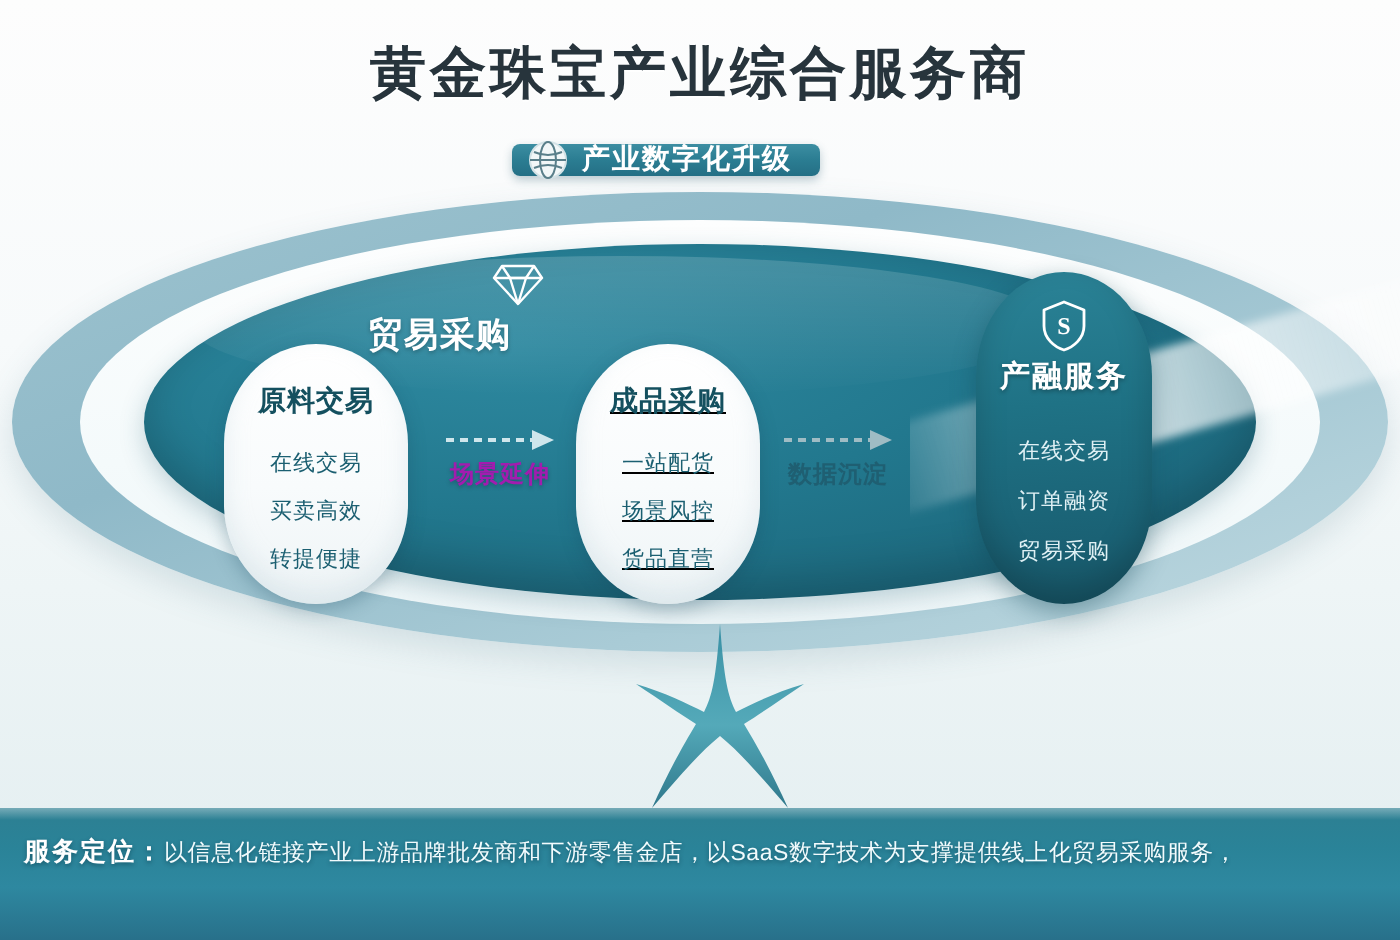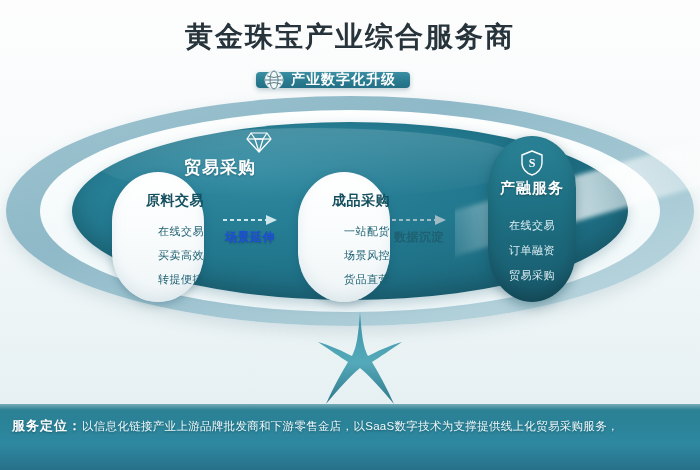--- a/index.html
+++ b/index.html
@@ -90,25 +90,25 @@
   .trade-title{
     font-size:17px;font-weight:700;color:#ffffff;letter-spacing:1px;
     text-shadow:0 1px 2px rgba(0,0,0,.25);
   }
 
   
   .pill{
     position:absolute;width:92px;height:130px;border-radius:46px/50px;
     background:linear-gradient(180deg,#ffffff 0%,#f8fbfc 55%,#eef4f6 100%);
     box-shadow:0 3px 9px rgba(20,70,90,.28), inset 0 -6px 12px rgba(190,210,218,.35);
-    display:flex;flex-direction:column;align-items:flex-end;
+    display:flex;flex-direction:column;align-items:center;
     z-index:5;
   }
   .pill-left{left:112px;top:172px;}
-  .pill-right{left:298px;top:172px;}
+  .pill-right{left:288px;top:172px;text-decoration:underline;}
   .pill .pill-title{
     margin-top:20px;font-size:14px;font-weight:700;color:#14505f;letter-spacing:.5px;
   }
   .pill .pill-items{margin-top:14px;display:flex;flex-direction:column;gap:9px;align-items:center;}
   .pill .pill-item{font-size:11px;color:#1b5f71;letter-spacing:.5px;}
 
   
   .pill-dark{
     position:absolute;left:488px;top:136px;width:88px;height:166px;
     border-radius:44px/52px;
@@ -122,21 +122,21 @@
     text-shadow:0 1px 2px rgba(0,0,0,.3);
   }
   .pill-dark .pill-items{margin-top:20px;display:flex;flex-direction:column;gap:10px;align-items:center;}
   .pill-dark .pill-item{font-size:11px;color:#dff0f4;letter-spacing:.5px;}
 
   
   .conn{position:absolute;display:flex;flex-direction:column;align-items:center;z-index:6;}
   .conn svg{display:block;}
   .conn-label{font-size:12px;font-weight:700;letter-spacing:.5px;margin-top:3px;white-space:nowrap;}
   .conn-a{left:222px;top:214px;}
-  .conn-a .conn-label{color:#1d4ed8;text-shadow:0 1px 2px rgba(0,0,0,.25);}
+  .conn-a .conn-label{color:#a21caf;text-shadow:0 1px 2px rgba(0,0,0,.25);}
   .conn-b{left:391px;top:214px;}
   .conn-b .conn-label{color:#1f5f72;}
 
   
   .star{
     position:absolute;left:312px;top:312px;width:96px;height:96px;z-index:4;
   }
 
   
   .footer{

